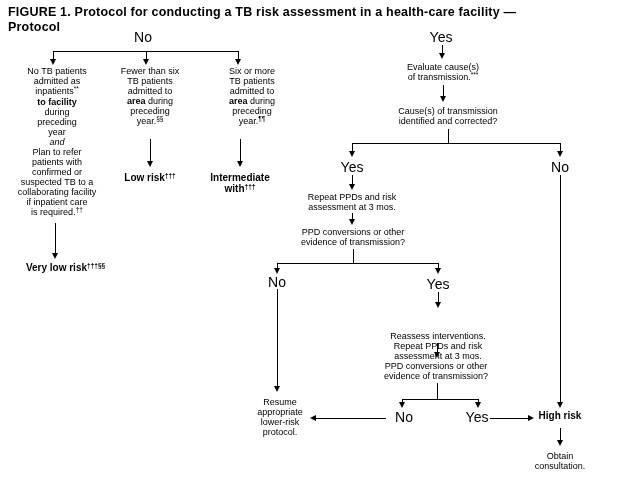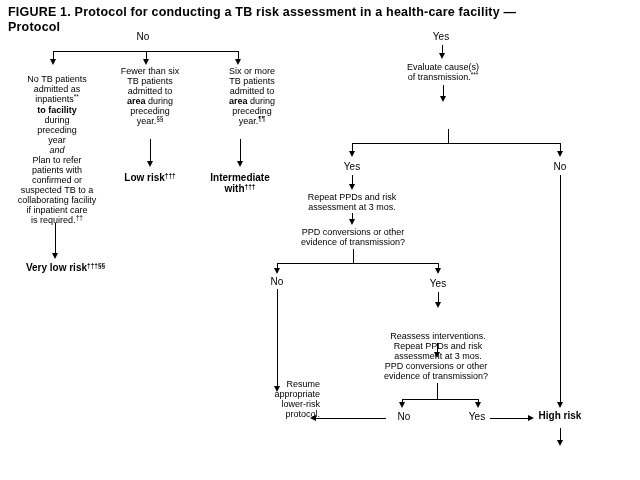--- a/index.html
+++ b/index.html
@@ -2,21 +2,21 @@
 <html><head>
 <meta charset="utf-8">
 <style>
   html,body{margin:0;padding:0;}
   body{width:640px;height:480px;background:#ffffff;position:relative;
        font-family:"Liberation Sans","DejaVu Sans",sans-serif;color:#000;}
   .stage{position:absolute;left:0;top:0;width:640px;height:480px;overflow:hidden;text-decoration:underline;}
   .title{position:absolute;left:8px;top:5px;width:612px;font-weight:bold;
          font-size:12.5px;line-height:15px;letter-spacing:.2px;}
   .node{position:absolute;text-align:center;font-size:9px;line-height:10px;}
-  .lbl{position:absolute;text-align:center;font-size:10px;line-height:10px;}
+  .lbl{position:absolute;text-align:center;font-size:14px;line-height:10px;}
   .risk{position:absolute;text-align:center;font-weight:bold;font-size:10px;line-height:11px;}
   .risk-big{position:absolute;text-align:center;font-weight:bold;font-size:10px;line-height:12px;}
   .b{font-weight:bold;text-align:center;}
   .i{font-style:italic;}
   .sup{font-size:6.5px;position:relative;top:-3px;}
   .h{position:absolute;height:1px;background:#000;}
   .v{position:absolute;width:1px;background:#000;}
   .ad{position:absolute;width:0;height:0;border-left:3.5px solid transparent;
       border-right:3.5px solid transparent;border-top:6px solid #000;}
   .al{position:absolute;width:0;height:0;border-top:3px solid transparent;
@@ -41,21 +41,21 @@
   <div class="v" style="left:53px;top:51px;height:9px;"></div>
   <div class="ad" style="left:50px;top:59px;"></div>
   <div class="v" style="left:146px;top:51px;height:9px;"></div>
   <div class="ad" style="left:143px;top:59px;"></div>
   <div class="v" style="left:238px;top:51px;height:9px;"></div>
   <div class="ad" style="left:235px;top:59px;"></div>
 
   <div class="v" style="left:442px;top:45px;height:9px;"></div>
   <div class="ad" style="left:439px;top:53px;"></div>
 
-  <div class="node" style="left:5px;top:66px;width:104px;margin-top:8px;">
+  <div class="node" style="left:5px;top:66px;width:104px;">
     <div>No TB patients</div>
     <div>admitted as</div>
     <div><span>inpatients</span><span class="sup">**</span></div>
     <div class="b">to facility</div>
     <div>during</div>
     <div>preceding</div>
     <div>year</div>
     <div class="i">and</div>
     <div>Plan to refer</div>
     <div>patients with</div>
@@ -100,20 +100,24 @@
     <div><span>with</span><span class="sup">†††</span></div>
   </div>
 
   <div class="node" style="left:391px;top:62px;width:104px;">
     <div>Evaluate cause(s)</div>
     <div><span>of transmission.</span><span class="sup">***</span></div>
   </div>
   <div class="v" style="left:443px;top:85px;height:12px;"></div>
   <div class="ad" style="left:440px;top:96px;"></div>
 
+  <div class="node" style="left:385px;top:106px;width:126px;">
+    <div>Cause(s) of transmission</div>
+    <div>identified and corrected?</div>
+  </div>
   <div class="v" style="left:448px;top:129px;height:14px;"></div>
   <div class="h" style="left:352px;top:143px;width:209px;"></div>
   <div class="v" style="left:352px;top:143px;height:9px;"></div>
   <div class="ad" style="left:349px;top:151px;"></div>
   <div class="v" style="left:560px;top:143px;height:9px;"></div>
   <div class="ad" style="left:557px;top:151px;"></div>
   <div class="lbl" style="left:337px;top:162px;width:30px;">Yes</div>
   <div class="lbl" style="left:545px;top:162px;width:30px;">No</div>
 
   <div class="v" style="left:352px;top:175px;height:10px;"></div>
@@ -133,21 +137,21 @@
   <div class="h" style="left:277px;top:263px;width:162px;"></div>
   <div class="v" style="left:277px;top:263px;height:6px;"></div>
   <div class="ad" style="left:274px;top:268px;"></div>
   <div class="v" style="left:438px;top:263px;height:6px;"></div>
   <div class="ad" style="left:435px;top:268px;"></div>
   <div class="lbl" style="left:262px;top:277px;width:30px;">No</div>
   <div class="lbl" style="left:423px;top:279px;width:30px;">Yes</div>
 
   <div class="v" style="left:277px;top:289px;height:99px;"></div>
   <div class="ad" style="left:274px;top:386px;"></div>
-  <div class="node" style="left:240px;top:379px;width:80px;text-align:right;">
+  <div class="node" style="left:240px;top:397px;width:80px;">
     <div>Resume</div>
     <div>appropriate</div>
     <div>lower-risk</div>
     <div>protocol.</div>
   </div>
 
   <div class="v" style="left:438px;top:292px;height:11px;"></div>
   <div class="ad" style="left:435px;top:302px;"></div>
   <div class="node" style="left:380px;top:310px;width:116px;margin-top:21px;">
     <div>Reassess interventions.</div>
@@ -174,14 +178,18 @@
   <div class="al" style="left:310px;top:415px;"></div>
   <div class="h" style="left:490px;top:418px;width:38px;"></div>
   <div class="ar" style="left:528px;top:415px;"></div>
 
   <div class="v" style="left:560px;top:175px;height:229px;"></div>
   <div class="ad" style="left:557px;top:402px;"></div>
 
   <div class="risk-big" style="left:523px;top:410px;width:74px;">High risk</div>
   <div class="v" style="left:560px;top:428px;height:13px;"></div>
   <div class="ad" style="left:557px;top:440px;"></div>
+  <div class="node" style="left:522px;top:451px;width:76px;">
+    <div>Obtain</div>
+    <div>consultation.</div>
+  </div>
 
 </div>
 
 </body></html>

